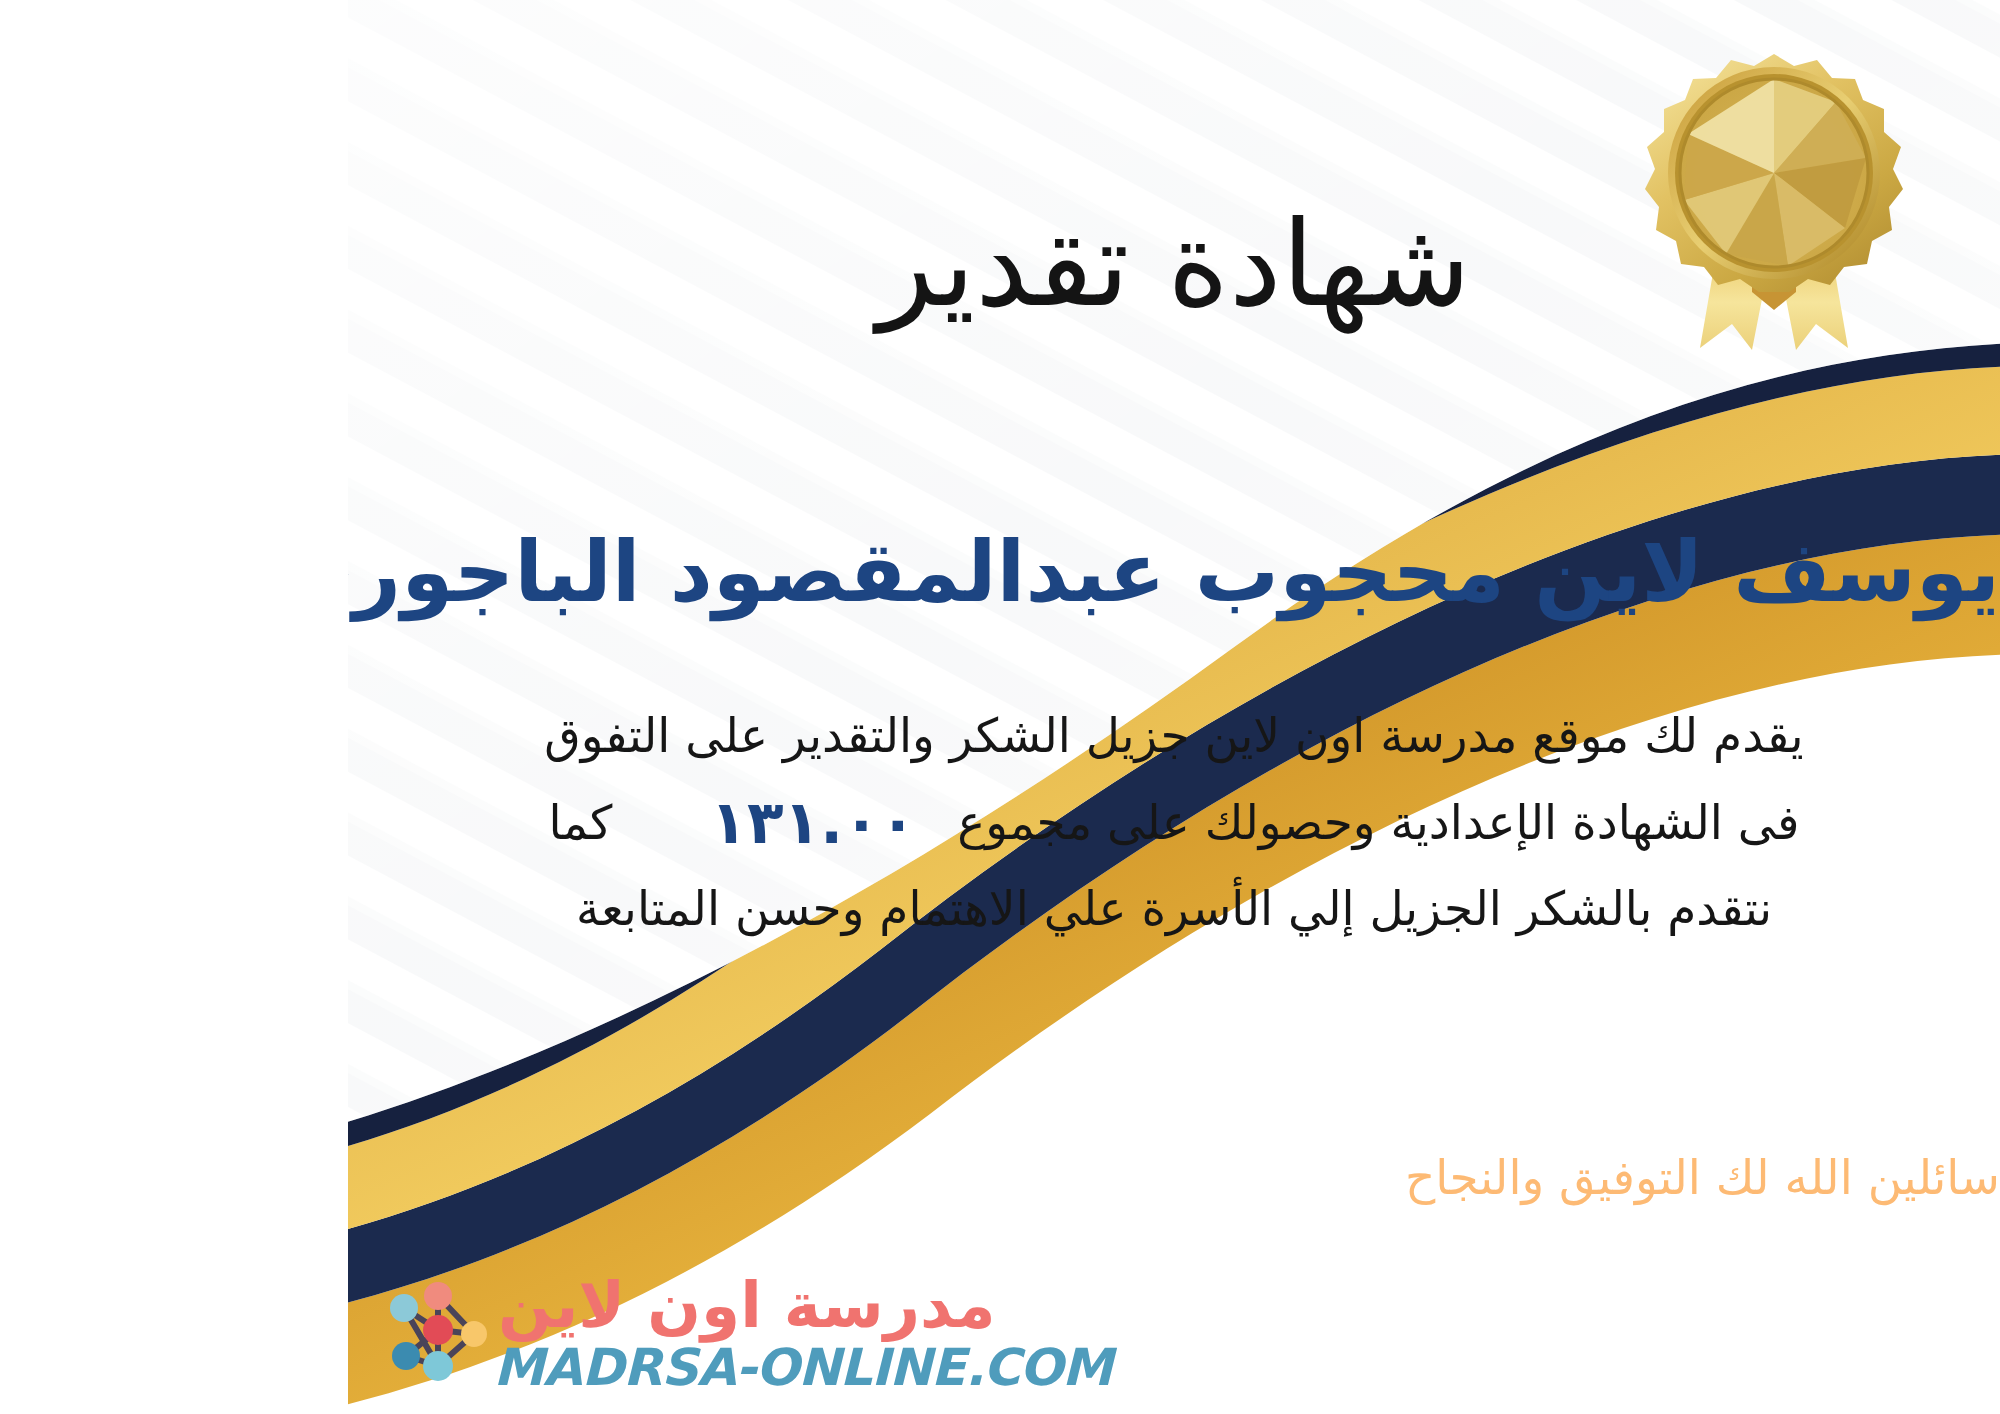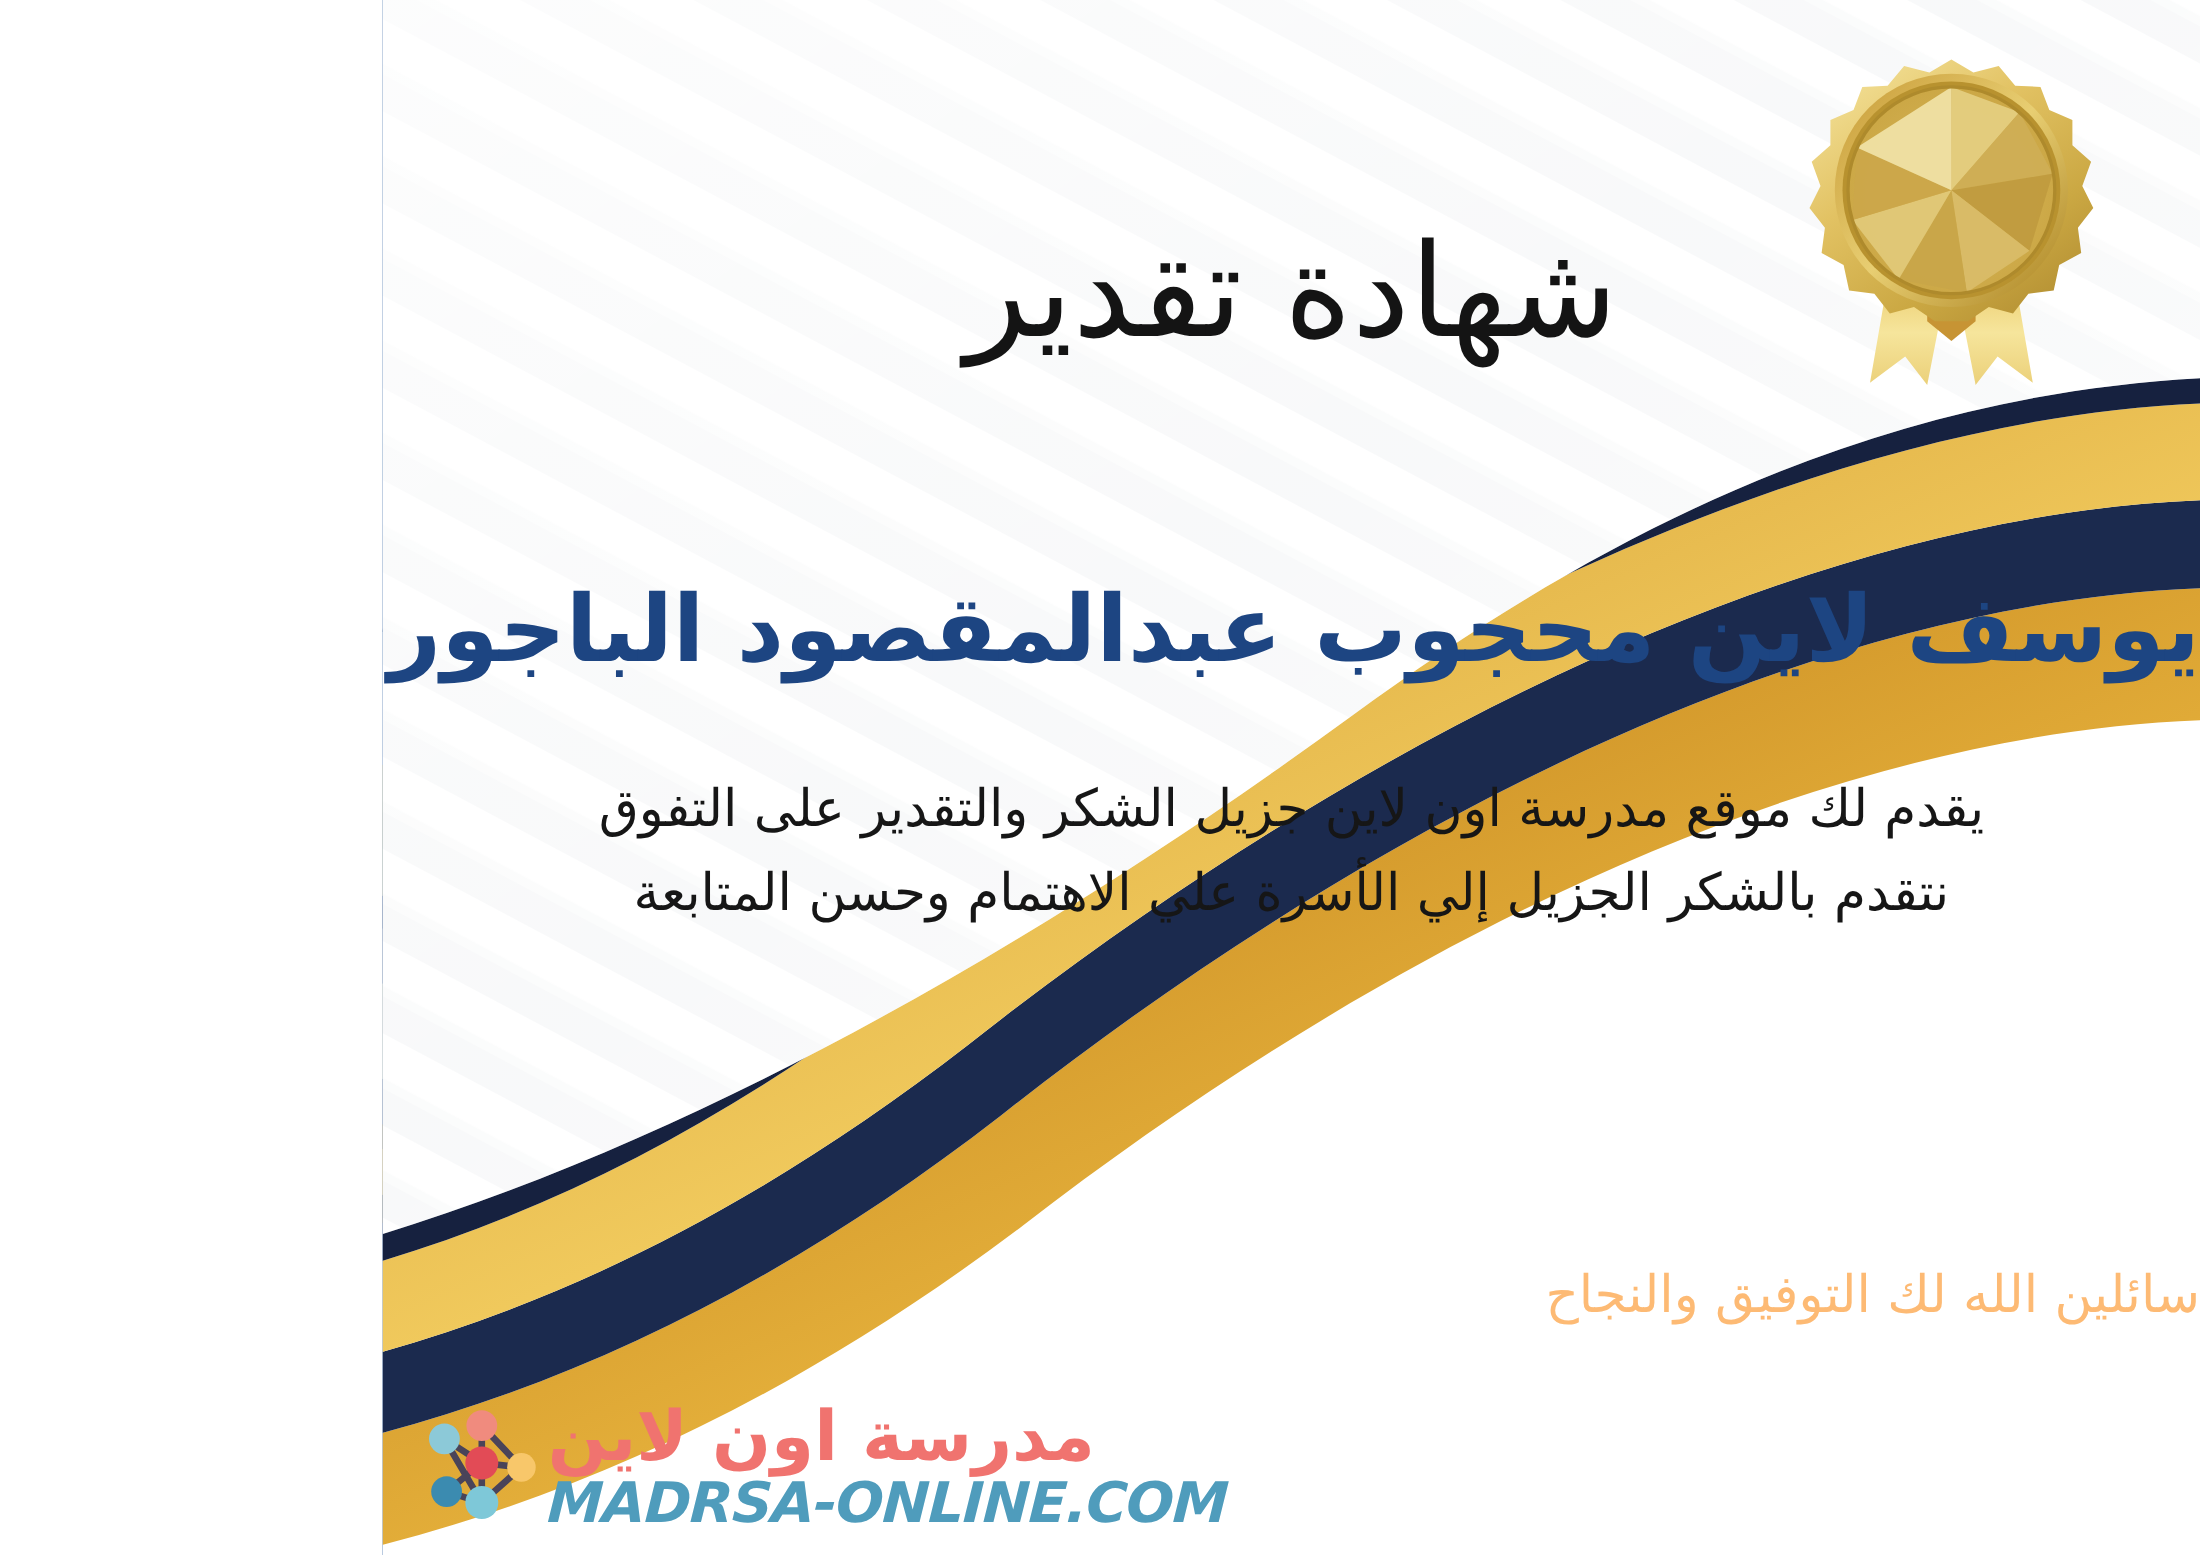--- a/index.html
+++ b/index.html
@@ -289,20 +289,26 @@
 
   <div class="content">
 
     <h1 class="cert-title">شهادة تقدير</h1>
 
     <div class="recipient-name">يوسف لاين محجوب عبدالمقصود الباجوري</div>
 
     <div class="body-block">
       <div class="body-line">يقدم لك موقع مدرسة اون لاين جزيل الشكر  والتقدير على التفوق</div>
 
+      <div class="body-line">
+        <span>فى الشهادة الإعدادية وحصولك على مجموع</span>
+        <span class="grade-value">١٣١.٠٠</span>
+        <span class="body-gap-sm"></span>
+        <span>كما</span>
+      </div>
 
       <div class="body-line">نتقدم  بالشكر الجزيل إلي الأسرة علي الاهتمام وحسن المتابعة</div>
     </div>
 
     <div class="closing-line">سائلين الله لك التوفيق  والنجاح</div>
   </div>
 
   <svg class="medal" viewBox="0 0 268 312">
     <defs>
       <linearGradient id="ribbonG" x1="0" y1="0" x2="0" y2="1">

